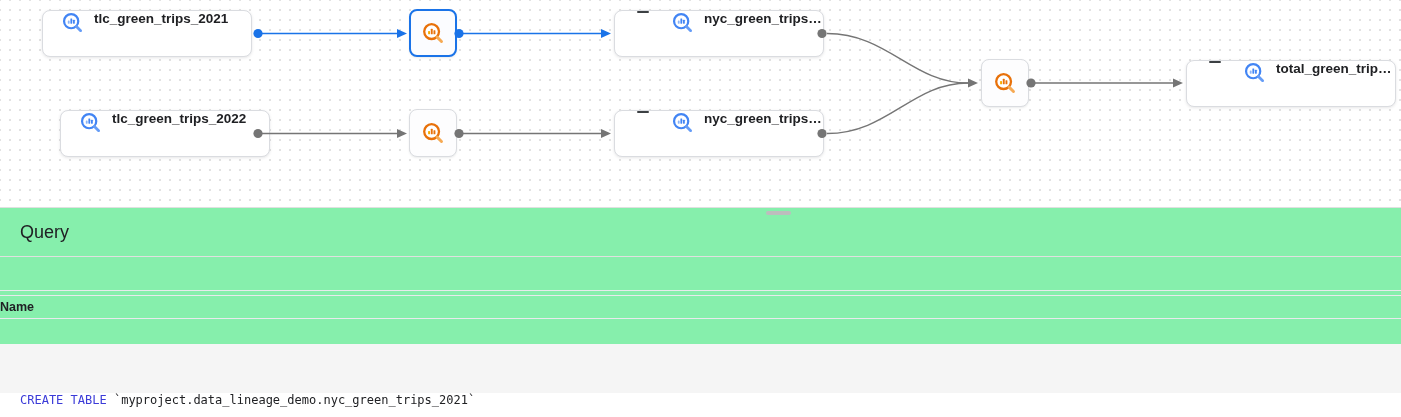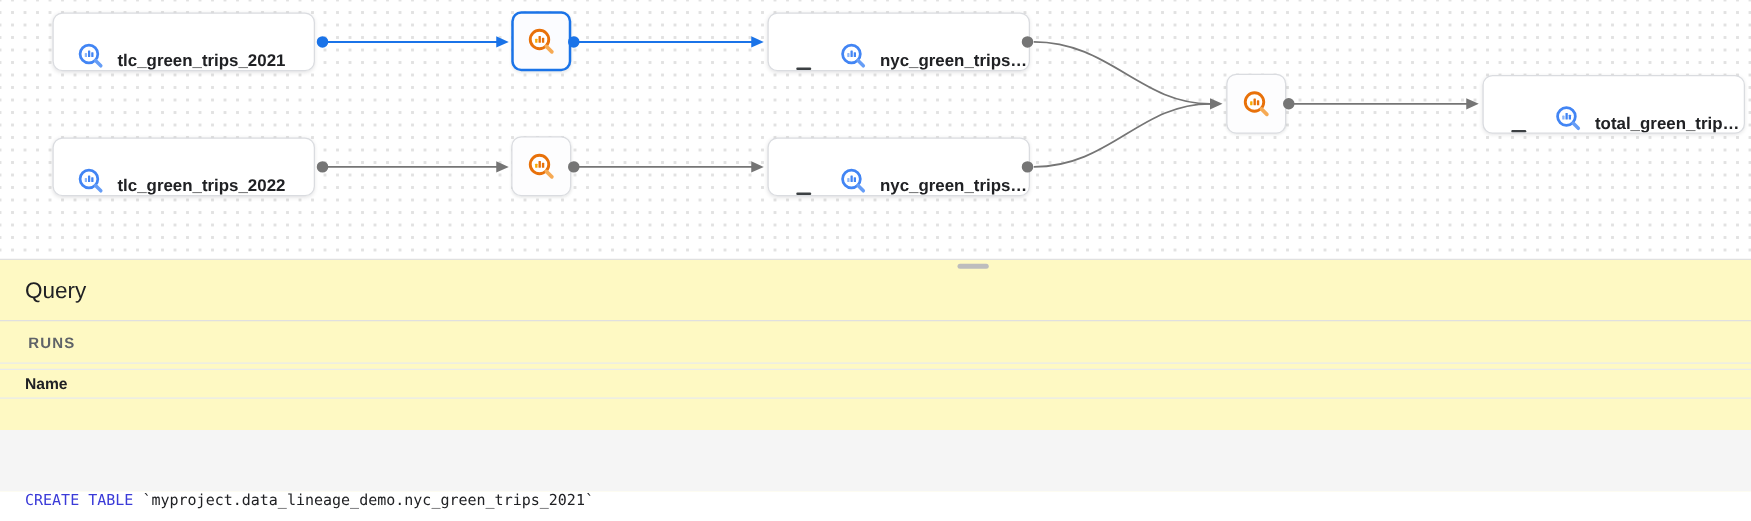--- a/index.html
+++ b/index.html
@@ -12,21 +12,21 @@
   .graph{
     position:relative;width:1401px;height:207px;
     background-color:#ffffff;
     background-image:radial-gradient(#e2e2e2 1.25px, transparent 1.35px);
     background-size:10px 10px;background-position:5px 5px;
     border-bottom:1px solid #e0e0e0;
   }
   .edges{position:absolute;left:0;top:0;z-index:3;pointer-events:none;}
   .dataset-node{
     position:absolute;z-index:2;height:47px;width:210px;box-sizing:border-box;
-    display:flex;align-items:flex-end;background:#fff;
+    display:flex;align-items:flex-start;background:#fff;
     border:1px solid #dadce0;border-radius:8px;
     box-shadow:0 1px 3px rgba(60,64,67,.13);
     font-size:13.5px;font-weight:700;color:#202124;white-space:nowrap;overflow:hidden;
     padding:0 12px 0 18px;cursor:pointer;
   }
   .dataset-node .bq-icon{flex:0 0 auto;width:23px;height:23px;margin-right:10px;display:inline-flex;}
   .minus{
     flex:0 0 auto;width:12px;height:2.4px;background:#3c4043;border-radius:1px;
     margin:0 22px 0 4px;
   }
@@ -36,53 +36,53 @@
     background:#fdfdfe;border:1px solid #dadce0;border-radius:8px;
     box-shadow:0 1px 2px rgba(60,64,67,.10);cursor:pointer;
   }
   .process-node.selected{border:2px solid #1a73e8;background:#fbfcff;}
   .process-node .bq-icon{width:24px;height:24px;display:inline-flex;}
   .bq-blue{--ring:#4285f4;--handle:#669df6;--bar:#4285f4;--barlight:#8ab4f8;}
   .bq-orange{--ring:#e8710a;--handle:#f6aa54;--bar:#e8710a;--barlight:#f9ab00;}
   
   #n-tlc2021{left:42px;top:10px;}
   #n-nyc2021{left:614px;top:10px;}
-  #n-tlc2022{left:42px;top:110px;}
+  #n-tlc2022{left:60px;top:110px;}
   #n-nyc2022{left:614px;top:110px;}
   #n-total  {left:1186px;top:60px;}
   #p-proc1{left:409px;top:9px;}
   #p-proc2{left:981px;top:59px;}
   #p-proc3{left:409px;top:109px;}
   
   .resize-handle{
     position:absolute;left:766px;top:211px;width:25px;height:4px;
     background:#bdbdbd;border-radius:2px;z-index:5;cursor:row-resize;
   }
   
-  .panel{background:#fef9c3;}
+  .panel{background:#86efac;}
   .panel-header{
     height:49px;display:flex;align-items:center;padding:0 20px;
     border-bottom:1px solid #e0e0e0;box-sizing:border-box;
   }
   .panel-title{font-size:18px;color:#202124;font-weight:400;}
   .tabs{display:flex;height:34px;border-bottom:1px solid #e8eaed;box-sizing:border-box;}
   .tab{
     position:relative;display:flex;align-items:center;justify-content:center;
     font-size:12px;font-weight:700;letter-spacing:.9px;color:#5f6368;cursor:pointer;
   }
   .tab-details{width:93px;}
   .tab-runs{width:83px;}
   .tab.active{color:#1a73e8;}
   .tab.active::after{
     content:"";position:absolute;left:0;right:0;bottom:-1px;height:3px;background:#1a73e8;
   }
   .kv-table{margin-top:4px;border-top:1px solid #e8eaed;}
   .kv-row{
     display:flex;align-items:center;height:23px;box-sizing:border-box;
-    border-bottom:1px solid #e8eaed;padding-left:20px;font-size:12.5px;
+    border-bottom:1px solid #e8eaed;font-size:12.5px;
   }
   .kv-label{width:140px;flex:0 0 auto;font-weight:700;color:#202124;}
   .kv-value{color:#5f6368;font-size:13px;}
   
   .code-block{
     margin-top:25px;height:49px;box-sizing:border-box;background:#f5f5f5;
     padding:10px 20px 0;font-family:"DejaVu Sans Mono","Liberation Mono",monospace;
     font-size:12px;line-height:18.5px;color:#202124;white-space:pre;
   }
   .kw{color:#3b3bd8;}
@@ -242,23 +242,20 @@
 
 <div class="resize-handle"></div>
 
 <div class="panel">
 
   <div class="panel-header">
     <span class="panel-title">Query</span>
   </div>
 
   <div class="tabs">
-    <div class="tab tab-runs">
-      <span>RUNS</span>
-    </div>
   </div>
 
   <div class="kv-table">
     <div class="kv-row">
       <span class="kv-label">Name</span>
     </div>
   </div>
 
   <div class="code-block">
     <div><span class="kw">CREATE TABLE</span><span> `myproject.data_lineage_demo.nyc_green_trips_2021`</span></div>

